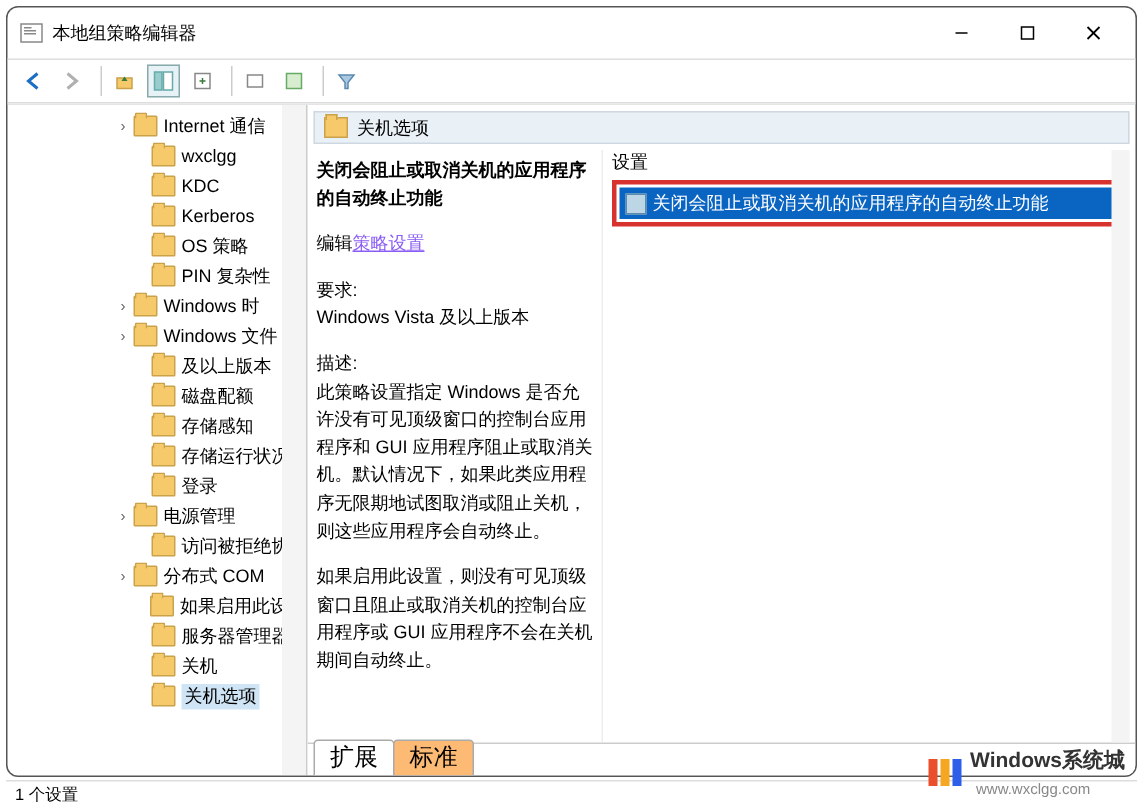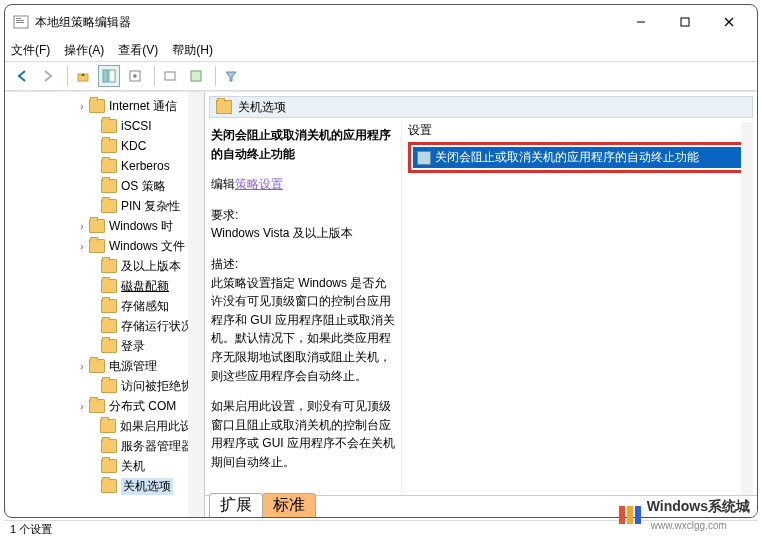--- a/index.html
+++ b/index.html
@@ -87,26 +87,20 @@
         </svg>
       </div>
     <div class="winbtn">
         <svg width="10" height="10">
           <line x1="1" y1="1" x2="9" y2="9" stroke="#000" stroke-width="1.2"></line>
           <line x1="9" y1="1" x2="1" y2="9" stroke="#000" stroke-width="1.2"></line>
         </svg>
       </div>
   </div>
 
-  <div class="menubar">
-    <span class="menu-item">文件(F)</span>
-    <span class="menu-item">操作(A)</span>
-    <span class="menu-item">查看(V)</span>
-    <span class="menu-item">帮助(H)</span>
-  </div>
 
   <div class="toolbar">
     <div class="tbtn">
         <svg width="14" height="14">
           <path d="M10 2 L4 7 L10 12" fill="none" stroke="#1a6fc4" stroke-width="2"></path>
         </svg>
       </div>
     <div class="tbtn">
         <svg width="14" height="14">
           <path d="M4 2 L10 7 L4 12" fill="none" stroke="#b0b0b0" stroke-width="2"></path>
@@ -154,21 +148,21 @@
     <div class="tree-pane">
       <div id="tree-holder">
           <div class="tree-item" style="padding-left: 72px;">
             <span class="exp">›</span>
             <span class="folder"></span>
             <span class="label">Internet 通信</span>
           </div>
           <div class="tree-item" style="padding-left: 84px;">
             <span class="exp"></span>
             <span class="folder"></span>
-            <span class="label">iSCSI</span>
+            <span class="label">wxclgg</span>
           </div>
           <div class="tree-item" style="padding-left: 84px;">
             <span class="exp"></span>
             <span class="folder"></span>
             <span class="label">KDC</span>
           </div>
           <div class="tree-item" style="padding-left: 84px;">
             <span class="exp"></span>
             <span class="folder"></span>
             <span class="label">Kerberos</span>
@@ -191,21 +185,21 @@
           <div class="tree-item" style="padding-left: 72px;">
             <span class="exp">›</span>
             <span class="folder"></span>
             <span class="label">Windows 文件</span>
           </div>
           <div class="tree-item" style="padding-left: 84px;">
             <span class="exp"></span>
             <span class="folder"></span>
             <span class="label">及以上版本</span>
           </div>
-          <div class="tree-item" style="padding-left: 84px; text-decoration: underline;">
+          <div class="tree-item" style="padding-left: 84px;">
             <span class="exp"></span>
             <span class="folder"></span>
             <span class="label">磁盘配额</span>
           </div>
           <div class="tree-item" style="padding-left: 84px;">
             <span class="exp"></span>
             <span class="folder"></span>
             <span class="label">存储感知</span>
           </div>
           <div class="tree-item" style="padding-left: 84px;">

